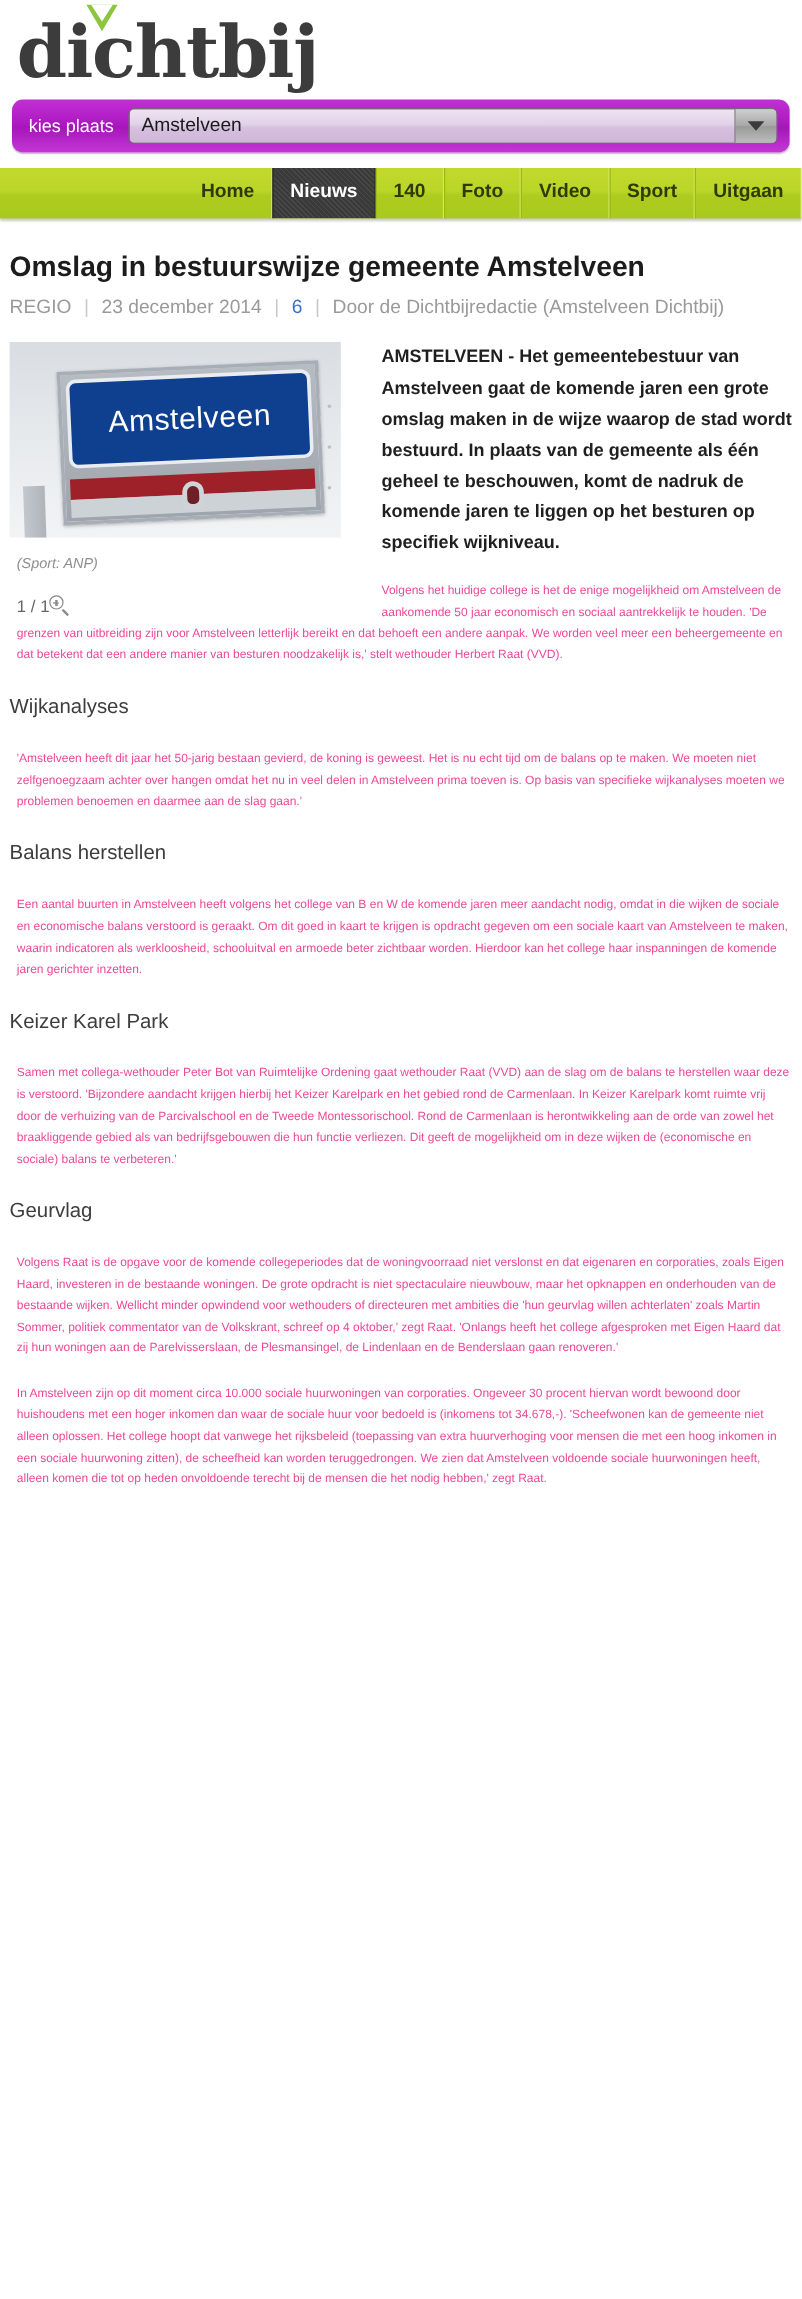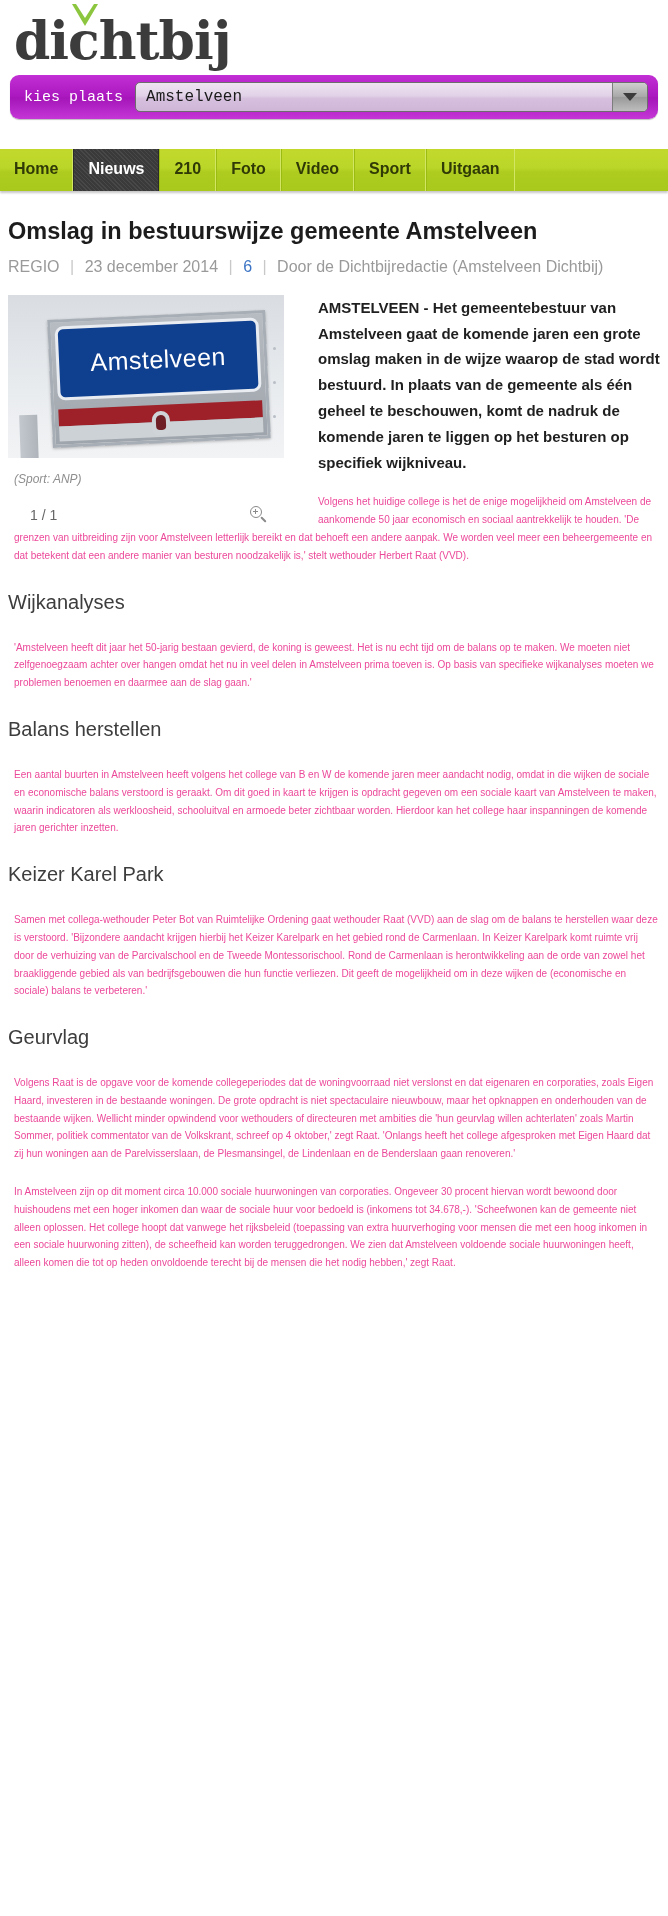--- a/index.html
+++ b/index.html
@@ -17,21 +17,21 @@
 
   
   .logo-wrap {
     padding: 6px 14px 2px 14px;
   }
   .logo {
     position: relative;
     display: inline-block;
     font-family: "DejaVu Serif", "Liberation Serif", serif;
     font-weight: 700;
-    font-size: 52px;
+    font-size: 60px;
     line-height: 0.95;
     color: #3c3c3c;
     letter-spacing: -1px;
     padding-top: 10px;
   }
   .logo-leaf {
     position: absolute;
     left: 58px;
     top: -2px;
     width: 0;
@@ -54,21 +54,20 @@
 
   
   .place-bar {
     margin: 8px 10px 0 10px;
     background: linear-gradient(to bottom, #c22fd4 0%, #ab18bf 48%, #a515b9 52%, #c437d6 100%);
     border-radius: 9px;
     padding: 7px 10px;
     display: flex;
     align-items: center;
     box-shadow: 0 1px 1px rgba(0,0,0,0.25);
-    font-family: Liberation Mono, monospace;
   }
   .place-label {
     color: #ffffff;
     font-size: 15px;
     font-weight: 400;
     padding: 0 12px 0 4px;
     white-space: nowrap;
   }
   .place-select {
     flex: 1;
@@ -99,26 +98,27 @@
   .place-arrow i {
     display: block;
     width: 0; height: 0;
     border-left: 7px solid transparent;
     border-right: 7px solid transparent;
     border-top: 8px solid #3b3b3b;
   }
 
   
   .mainnav {
-    margin-top: 30px;
+    margin-top: 13px;
     display: flex;
     background: linear-gradient(to bottom, #c2d92c 0%, #bad628 45%, #adcc1f 55%, #a9c91d 100%);
     overflow: hidden;
     white-space: nowrap;
     box-shadow: 0 2px 2px rgba(0,0,0,0.22);
+    justify-content: flex-end;
   }
   .nav-item {
     padding: 11px 14px 13px 14px;
     font-size: 16px;
     font-weight: 700;
     color: #2f3a06;
     border-right: 1px solid #d3e664;
     border-left: 1px solid #9cbb12;
     flex: 0 0 auto;
   }
@@ -251,23 +251,21 @@
 
   .photo-credit {
     font-size: 12px;
     font-style: italic;
     color: #8e8e8e;
     padding: 14px 0 0 6px;
   }
   .media-tools {
     display: flex;
     align-items: center;
-    justify-content: space-between;
     padding: 20px 16px 0 6px;
-    margin-left: 16px;
   }
   .media-count {
     font-size: 14px;
     color: #666666;
   }
   .zoom-icon {
     width: 18px;
     height: 18px;
     position: relative;
     display: inline-block;
@@ -307,21 +305,21 @@
     margin: 0 0 18px 0;
     text-align: left;
   }
   p.para {
     font-size: 10px;
     line-height: 1.78;
     color: #ec4899;
     margin: 0 0 20px 6px;
   }
   p.subhead {
-    font-size: 20px;
+    font-size: 17px;
     line-height: 1.7;
     color: #3d3d3d;
     margin: 0 0 20px 0;
   }
   .clearer { clear: both; height: 0; }
 </style>
 </head>
 <body>
 
 <div class="logo-wrap">
@@ -337,21 +335,21 @@
     <span class="place-value">Amstelveen</span>
     <span class="place-arrow">
         <i></i>
       </span>
   </div>
 </div>
 
 <nav class="mainnav">
   <a class="nav-item">Home</a>
   <a class="nav-item active">Nieuws</a>
-  <a class="nav-item">210</a>
+  <a class="nav-item">140</a>
   <a class="nav-item">Foto</a>
   <a class="nav-item">Video</a>
   <a class="nav-item">Sport</a>
   <a class="nav-item">Uitgaan</a>
 
 </nav>
 
 <article class="article">
 
   <h1 class="headline">Omslag in bestuurswijze gemeente Amstelveen</h1>

